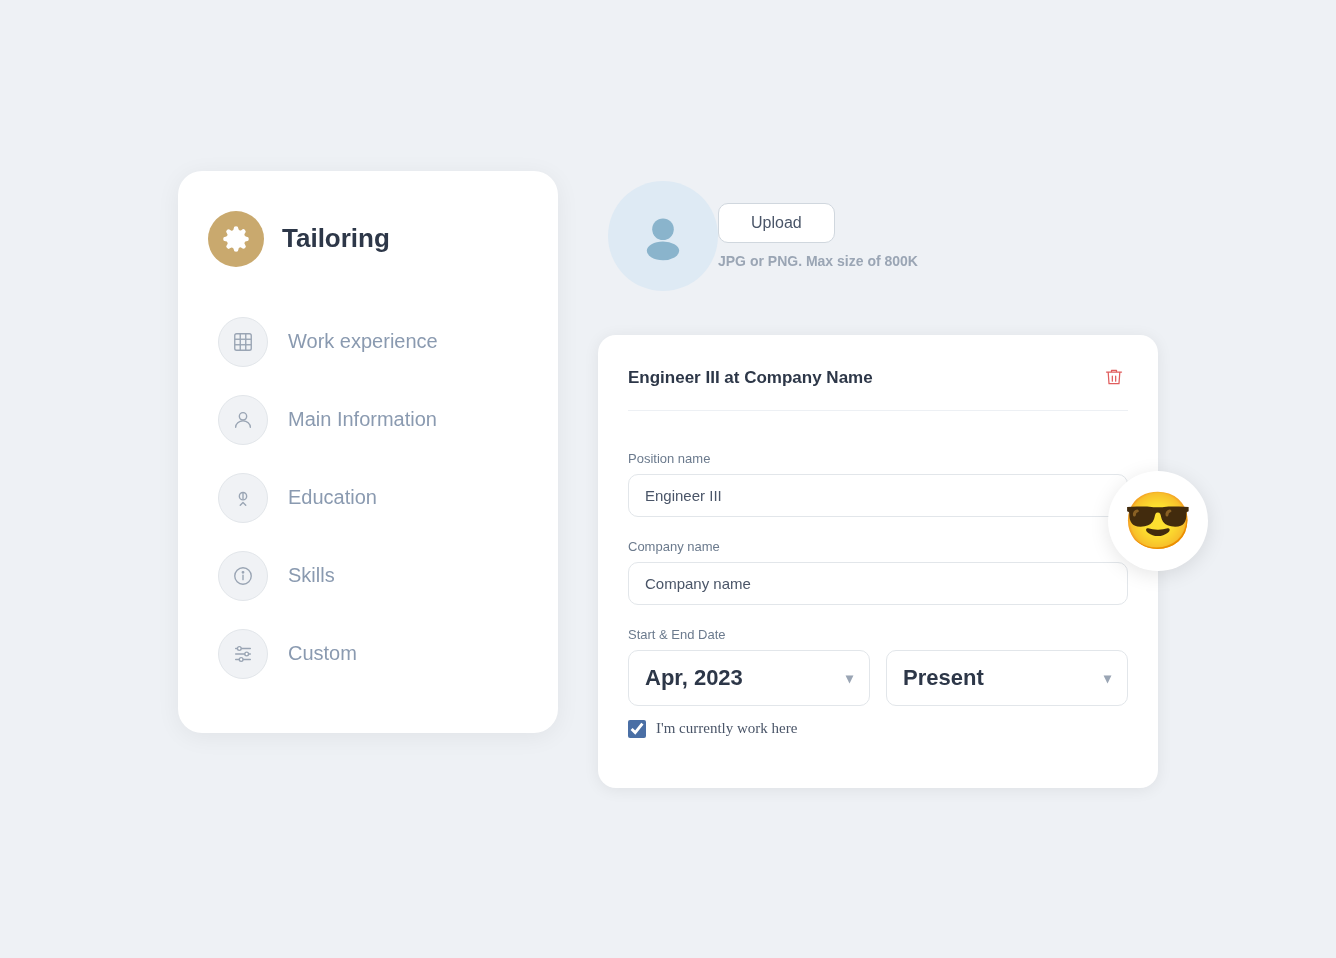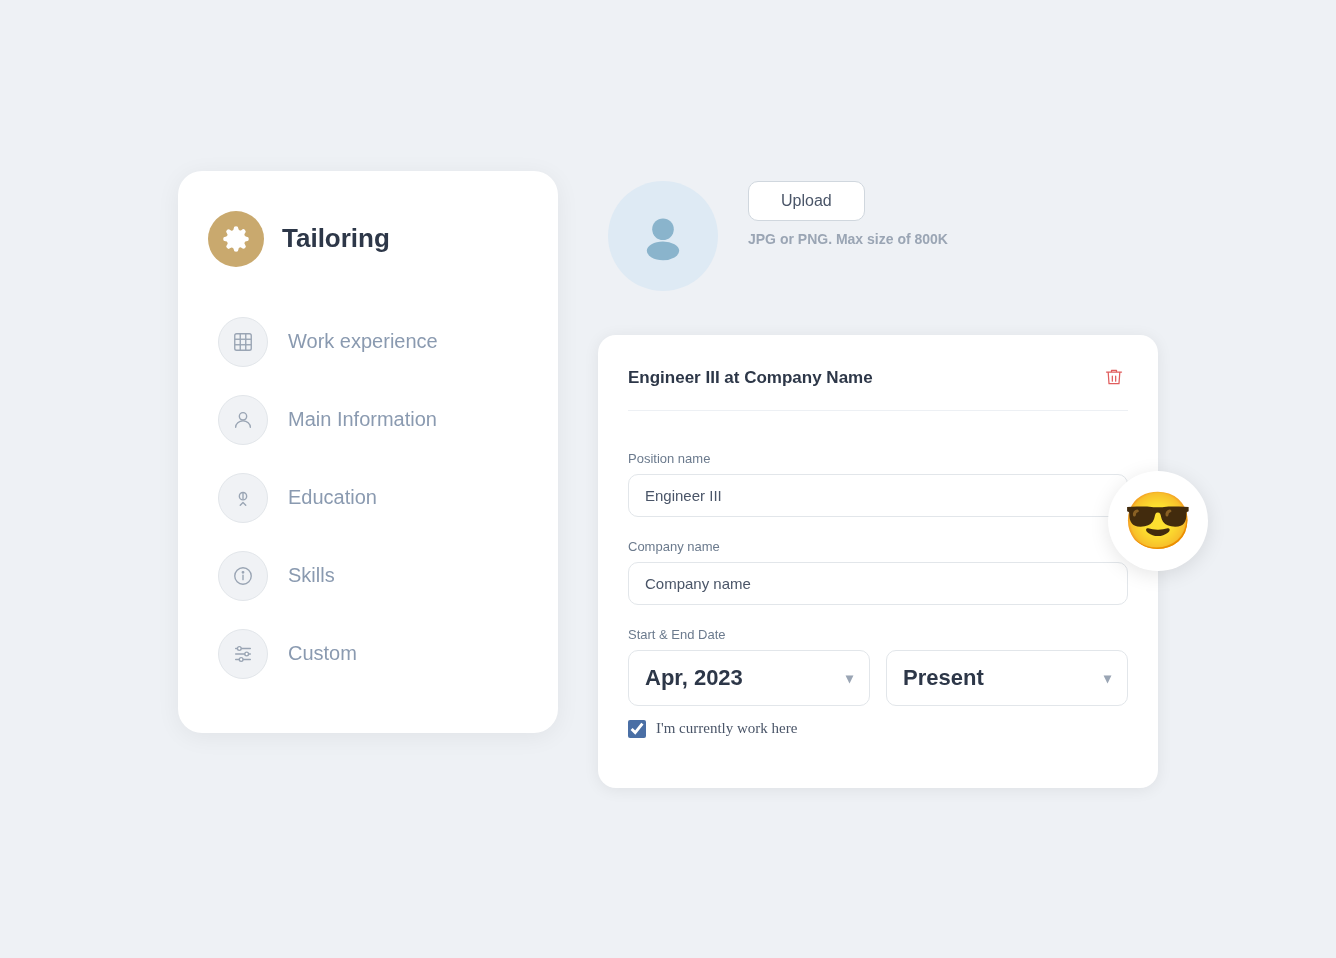--- a/index.html
+++ b/index.html
@@ -103,22 +103,21 @@
     .main-content {
       display: flex;
       flex-direction: column;
       gap: 24px;
       width: 560px;
     }
 
     
     .upload-area {
       display: flex;
-      align-items: flex-start;
-      gap: 30px;
+      align-items: center;
       padding: 10px 0 20px 10px;
     }
 
     .avatar-circle {
       width: 110px;
       height: 110px;
       border-radius: 50%;
       background: #deeaf4;
       display: flex;
       align-items: center;

